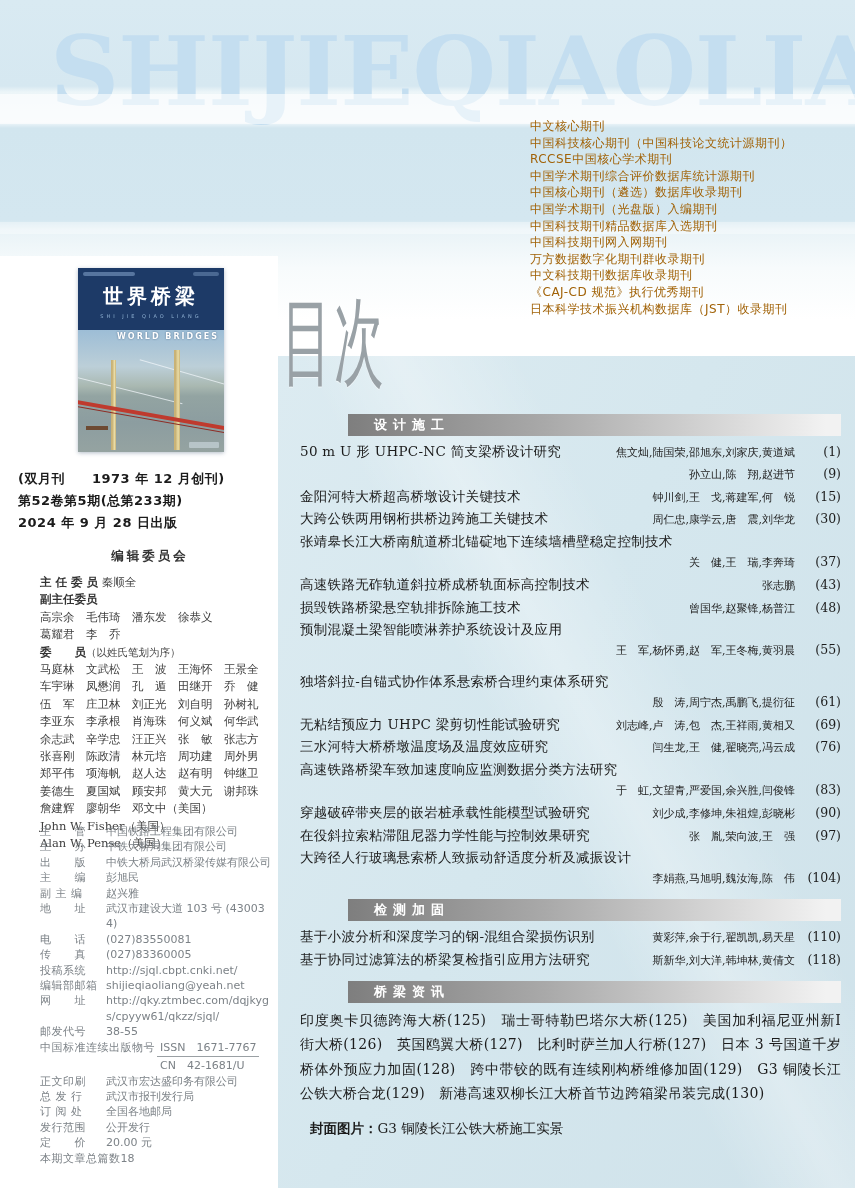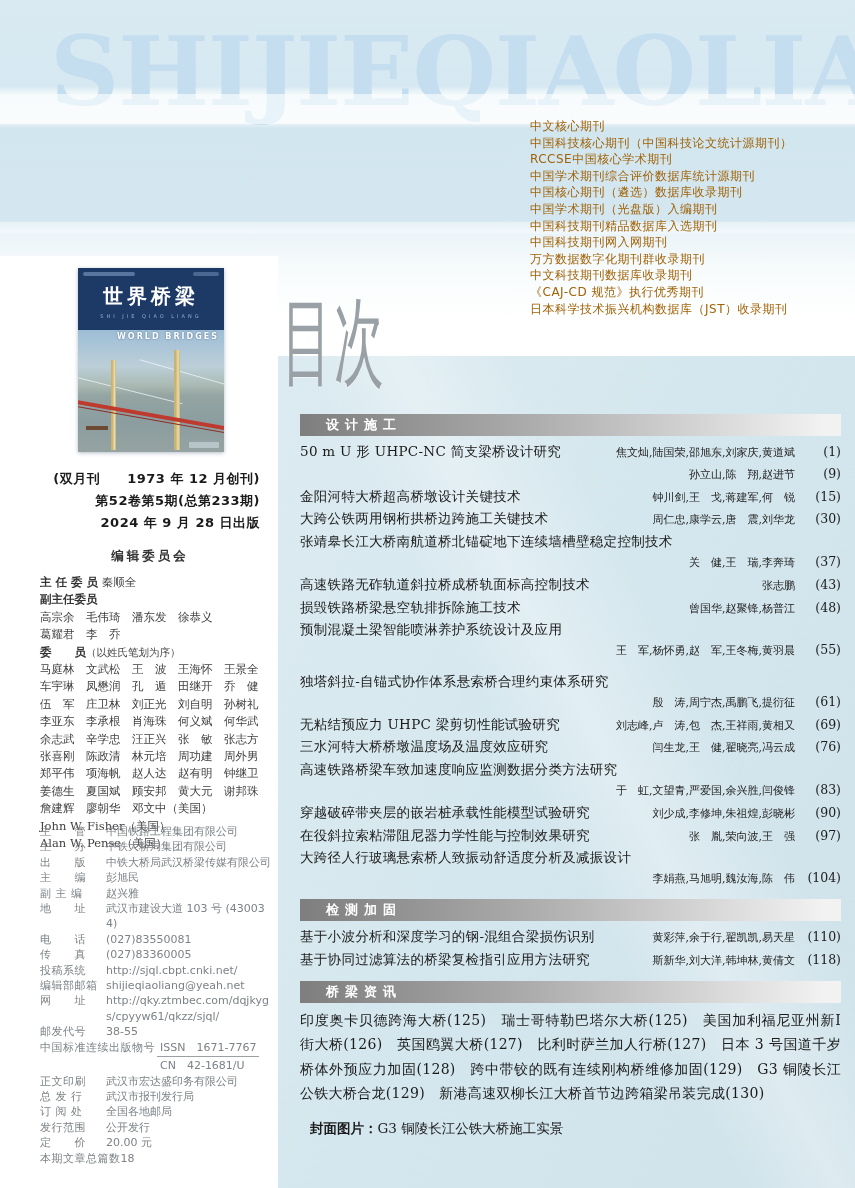--- a/index.html
+++ b/index.html
@@ -79,21 +79,21 @@
   .tower.t2 { left:96px; top:20px; width:6px; height:100px; }
   .cable { position:absolute; height:1px; background:rgba(240,246,250,0.75); }
   .cable.c1 { left:-4px; top:60px; width:110px; transform:rotate(14deg); }
   .cable.c2 { left:60px; top:42px; width:92px; transform:rotate(16deg); }
   .deck { position:absolute; left:-12px; top:84px; width:180px; height:4px; background:#bf3a2e; transform:rotate(10deg); }
   .deck2 { position:absolute; left:-12px; top:90px; width:180px; height:1px; background:#8e2c24; transform:rotate(10deg); }
   .barge { position:absolute; left:8px; bottom:22px; width:22px; height:4px; background:#6d4a33; }
   .cover-meta-bot { position:absolute; right:5px; bottom:4px; width:30px; height:6px;
     background:rgba(220,232,240,0.5); border-radius:1px; }
   
-  .issue-info { position:absolute; left:18px; top:468px; width:242px; z-index:5; text-align:right; }
+  .issue-info { position:absolute; left:18px; top:468px; width:242px; z-index:5; text-align:left; }
   .issue-info div { font-size:13px; line-height:22px; font-weight:bold; color:#1b1b1b; letter-spacing:0.5px; }
   
   .editorial { position:absolute; left:40px; top:548px; width:220px; z-index:5; color:#3b3b3b; }
   .eb-title { text-align:center; font-weight:bold; font-size:12.5px; letter-spacing:3px; color:#333; margin-bottom:9px; }
   .eb-line { font-size:11.5px; line-height:17.4px; white-space:nowrap; }
   .eb-label { font-weight:bold; color:#333; }
   .eb-name, .eb-names { font-family:"DejaVu Serif","Liberation Serif",serif; color:#3f3f3f; }
   .eb-note { font-family:"DejaVu Serif","Liberation Serif",serif; font-size:10.5px; color:#444; }
   
   .publisher { position:absolute; left:40px; top:824px; width:232px; z-index:5; }
@@ -102,21 +102,21 @@
   .pub-value { flex:1; word-break:break-all; }
   .issn-frac { margin-left:2px; display:inline-block; text-align:left; }
   .issn-top { border-bottom:1px solid #9aa0a4; padding:0 3px 1px 3px; }
   .issn-bot { padding:1px 3px 0 3px; }
   
   .toc { position:absolute; left:278px; top:356px; width:577px; z-index:6; padding:58px 14px 0 22px; }
   .sec + .sec { margin-top:9px; }
   .sec-bar {
     height:22px; line-height:22px; margin-bottom:5px;
     background:linear-gradient(to right,#7e7e7e 0%,#a9a9a9 40%,#d6d6d6 75%,#f2f2f2 97%);
-    color:#ffffff; font-size:13px; font-weight:bold; letter-spacing:6px; padding-left:26px;
+    color:#ffffff; font-size:13px; font-weight:bold; letter-spacing:6px; padding-left:26px;margin-left:48px;
   }
   .art-row { display:flex; align-items:baseline; line-height:20.8px; }
   .art-title {
     font-family:"DejaVu Serif","Liberation Serif",serif; font-size:13.5px; color:#1b1b1b;
     letter-spacing:0.3px; white-space:nowrap; flex:none;
   }
   .art-authors {
     margin-left:auto; padding-left:10px; font-family:"DejaVu Serif","Liberation Serif",serif;
     font-size:11px; color:#232323; white-space:nowrap; overflow:hidden; flex-shrink:1;
   }

